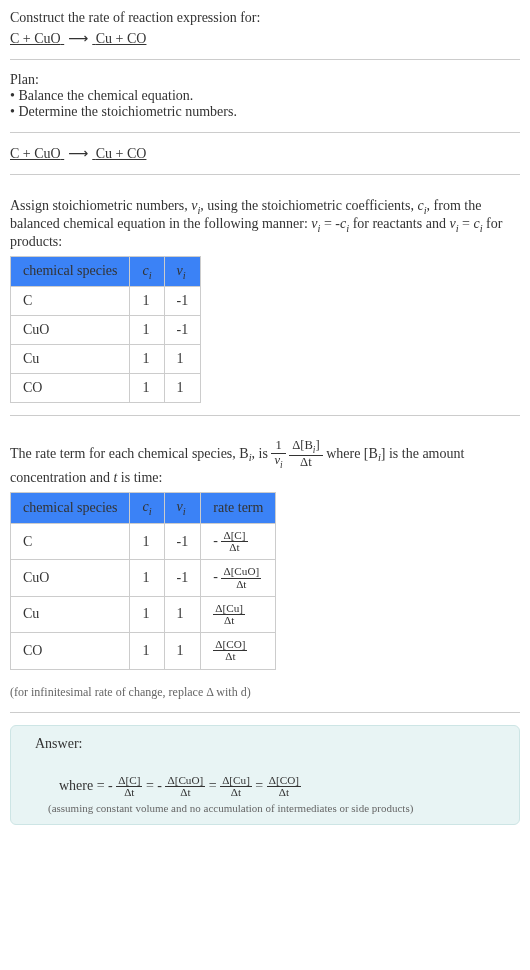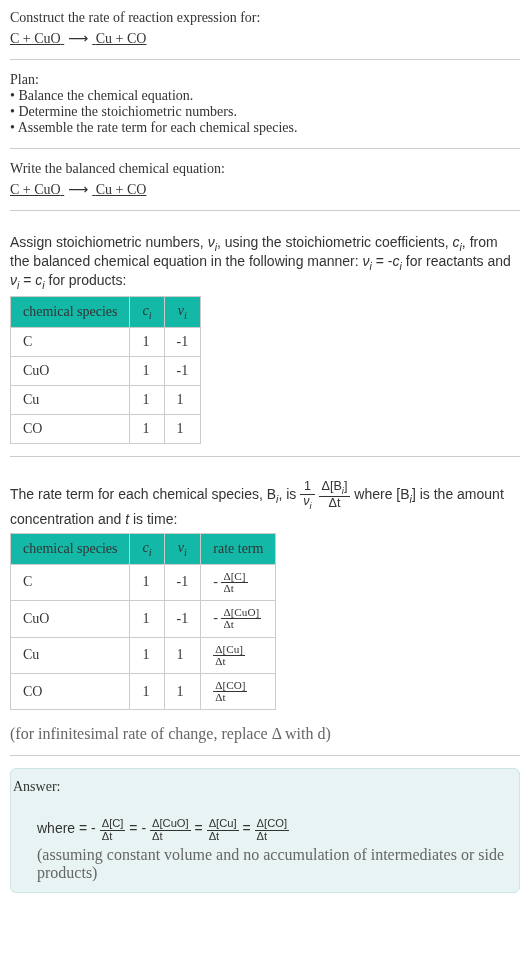--- a/index.html
+++ b/index.html
@@ -31,22 +31,21 @@
       border-collapse: collapse;
       margin: 6px 0;
     }
     th, td {
       border: 1px solid #ccc;
       padding: 6px 12px;
       text-align: left;
       font-weight: normal;
     }
     th {
-      background: #14b8a6;
-      text-align: center;
+      background: #3b82f6;
     }
     .sub {
       font-size: 0.75em;
       vertical-align: sub;
       font-style: italic;
     }
     .ital {
       font-style: italic;
     }
     .frac {
@@ -60,60 +59,60 @@
       display: block;
       border-bottom: 1px solid #333;
       padding: 0 3px;
     }
     .frac .den {
       display: block;
       padding: 0 3px;
     }
     .smallfrac {
       display: inline-block;
-      text-align: left;
+      text-align: center;
       vertical-align: middle;
       font-size: 0.8em;
       line-height: 1;
     }
     .smallfrac .num {
       display: block;
       border-bottom: 1px solid #333;
       padding: 0 2px;
     }
     .smallfrac .den {
       display: block;
       padding: 0 2px;
     }
     .footnote {
-      font-size: 16px;
+      font-size: 12px;
       color: #666;
       margin-top: 15px;
     }
     .answer-box {
       background: #e8f4f4;
       border: 1px solid #cde5e5;
       border-radius: 6px;
-      padding: 10px 2px;
+      padding: 10px 24px;
       margin-top: 8px;
     }
     .answer-label {
       margin-bottom: 6px;
     }
     .answer-indent {
       margin-left: 24px;
     }
     .answer-note {
-      font-size: 16px;
+      font-size: 11px;
       color: #666;
       margin-top: 4px;
-      margin-left: 24px;
+      margin-left: 13px;
     }
     .inline-math {
-      font-family: Liberation Sans, sans-serif;
+      font-family: Liberation Serif, serif;
       margin-top: 23px;
     }
   </style>
 </head>
 <body>
 
 <div class="section">
   <div>Construct the rate of reaction expression for:</div>
   <div class="equation">
     <span>C + CuO</span>
@@ -121,27 +120,25 @@
     <span>Cu + CO</span>
   </div>
 </div>
 
 <div class="divider"></div>
 
 <div class="section">
   <div>Plan:</div>
   <div>• Balance the chemical equation.</div>
   <div>• Determine the stoichiometric numbers.</div>
-  <div>• Assemble the rate term for each chemical species.</div>
-</div>
-
-<div class="divider"></div>
-
-<div class="section">
-  <div>Write the balanced chemical equation:</div>
+</div>
+
+<div class="divider"></div>
+
+<div class="section">
   <div class="equation">
     <span>C + CuO</span>
     <span class="arrow">⟶</span>
     <span>Cu + CO</span>
   </div>
 </div>
 
 <div class="divider"></div>
 
 <div class="section">

